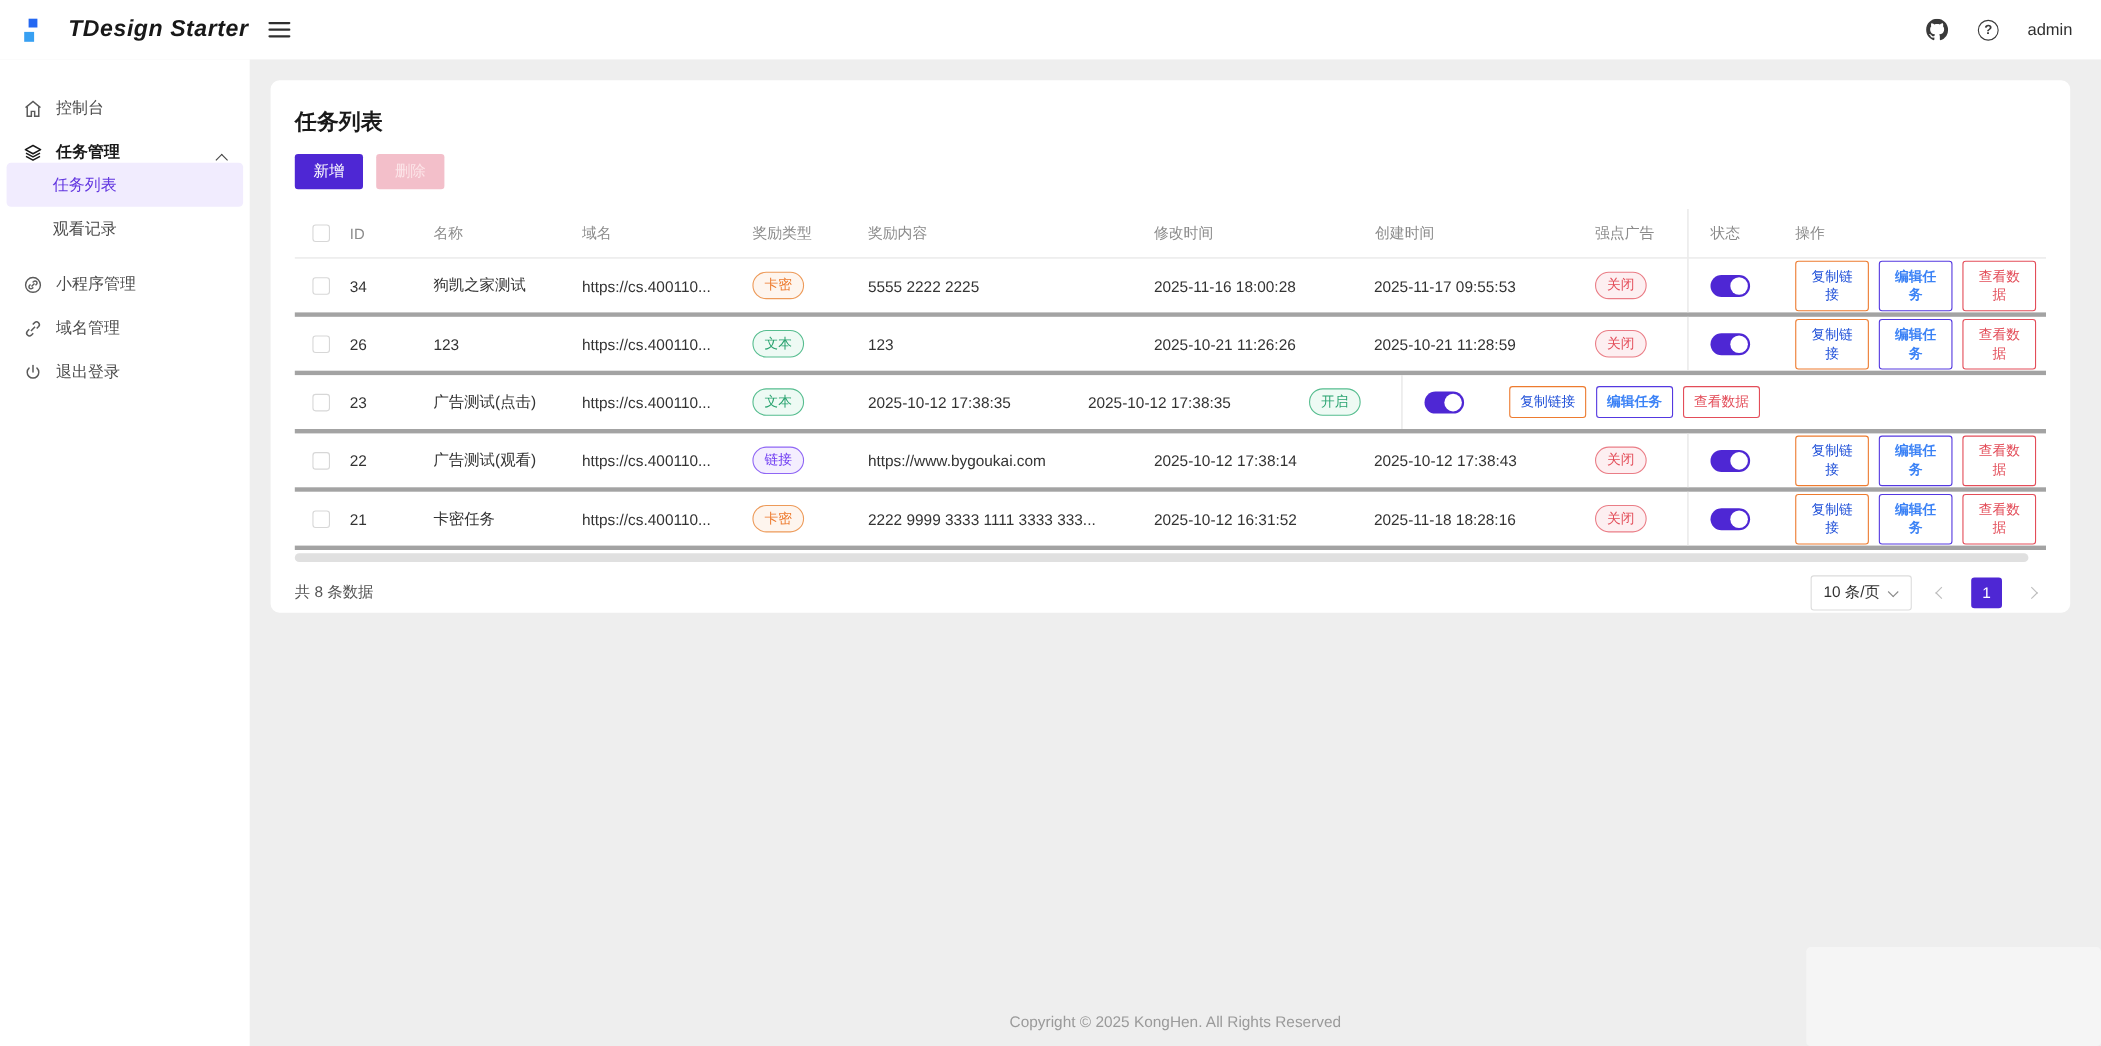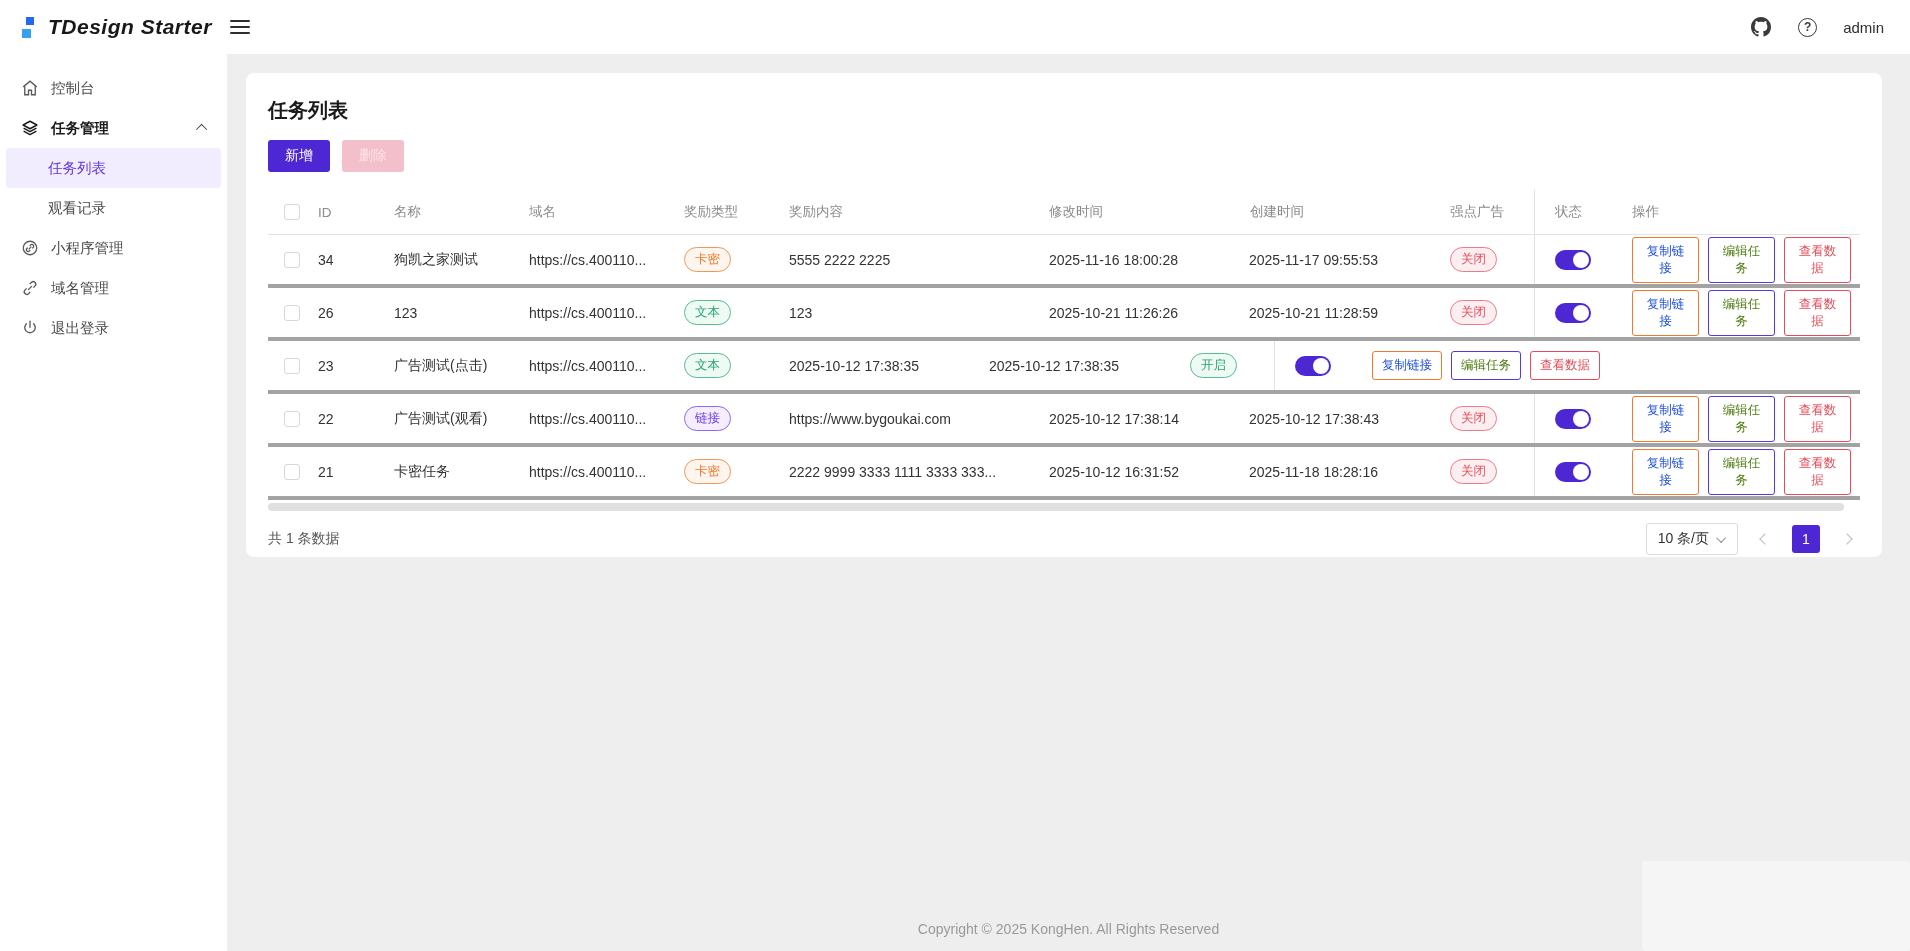--- a/index.html
+++ b/index.html
@@ -10,39 +10,39 @@
   }
   
   .topbar {
     position:absolute; left:0; top:0; width:1910px; height:54px;
     background:#ffffff; display:flex; align-items:center; padding:0 26px 0 20px; z-index:10;
   }
   .logo-wrap { display:flex; align-items:center; gap:12px; }
   .logo-mark { position:relative; width:16px; height:26px; }
   .logo-mark .sq1 { position:absolute; left:6px; top:3px;  width:8px; height:8px; background:#2468f2; }
   .logo-mark .sq2 { position:absolute; left:2px; top:15px; width:9px; height:9px; background:#38a0f2; }
-  .logo-text { font-size:21px; font-weight:700; font-style:italic; color:#181818; letter-spacing:.5px; }
+  .logo-text { font-size:21px; font-weight:700; font-style:italic; color:#181818; letter-spacing:.5px;margin-left:14px; }
   .burger { margin-left:18px; width:20px; height:14px; display:flex; flex-direction:column; justify-content:space-between; cursor:pointer; }
   .burger i { display:block; height:2px; background:#2f2f2f; border-radius:1px; }
   .topbar-right { margin-left:auto; display:flex; align-items:center; gap:26px; }
   .icon-btn { width:22px; height:22px; display:flex; align-items:center; justify-content:center; cursor:pointer; color:#3a3a3a; }
   .help-circle {
     width:19px; height:19px; border:1.6px solid #3a3a3a; border-radius:50%;
     display:flex; align-items:center; justify-content:center;
     font-size:12px; font-weight:700; color:#3a3a3a; cursor:pointer;
   }
   .user-name { font-size:15px; color:#2f2f2f; cursor:pointer; }
 
   
   .sidebar {
     position:absolute; left:0; top:54px; width:227px; height:897px;
     background:#ffffff; padding-top:14px; z-index:5;
   }
   .menu-item {
-    height:40px; display:flex; align-items:center; gap:12px;
+    height:40px; display:flex; align-items:flex-end; gap:12px;
     padding:0 20px 0 21px; font-size:14.5px; color:#4b4b4b; cursor:pointer; position:relative;
   }
   .menu-item svg { flex:0 0 auto; }
   .menu-item.parent-active { color:#1a1a1a; font-weight:600; }
   .menu-sub {
     height:40px; display:flex; align-items:center; font-size:14.5px; color:#4b4b4b;
     margin:0 6px; padding-left:42px; border-radius:4px; cursor:pointer;
   }
   .menu-sub.active { background:#f1ecfe; color:#6236e0; }
   .chev-up {
@@ -96,21 +96,21 @@
   }
   .switch .knob {
     position:absolute; right:2px; top:2px; width:16px; height:16px;
     border-radius:50%; background:#ffffff;
   }
   .ab {
     background:#ffffff; border:1px solid; border-radius:3px;
     font-size:12.5px; padding:5px 9px; margin-right:9px; cursor:pointer; font-family:inherit;
   }
   .ab-copy { color:#1d4ed8; border-color:#ed7b2f; }
-  .ab-edit { color:#4d7c0f; border-color:#5438e0; }
+  .ab-edit { color:#3b82f6; border-color:#5438e0;font-weight:bold; }
   .ab-view { color:#e34d59; border-color:#e34d59; }
 
   .hscroll { margin-top:3px; height:8px; }
   .hscroll .thumb { width:99%; height:8px; background:#e0e0e0; border-radius:4px; }
 
   
   .pager-row { margin-top:12px; display:flex; align-items:center; }
   .total-text { font-size:14px; color:#555; }
   .pager { margin-left:auto; display:flex; align-items:center; gap:14px; }
   .size-select {
@@ -370,21 +370,21 @@
         <button class="ab ab-view">查看数据</button>
       </div>
     </div>
 
     <div class="hscroll">
         <div class="thumb"></div>
       </div>
   </div>
 
   <div class="pager-row">
-    <span class="total-text">共 1 条数据</span>
+    <span class="total-text">共 8 条数据</span>
     <div class="pager">
       <div class="size-select">
         <span>10 条/页</span>
         <span class="chev-down"></span>
       </div>
       <span class="pg-arrow">
           <span class="chev-l"></span>
         </span>
       <span class="pg-num">1</span>
       <span class="pg-arrow">

